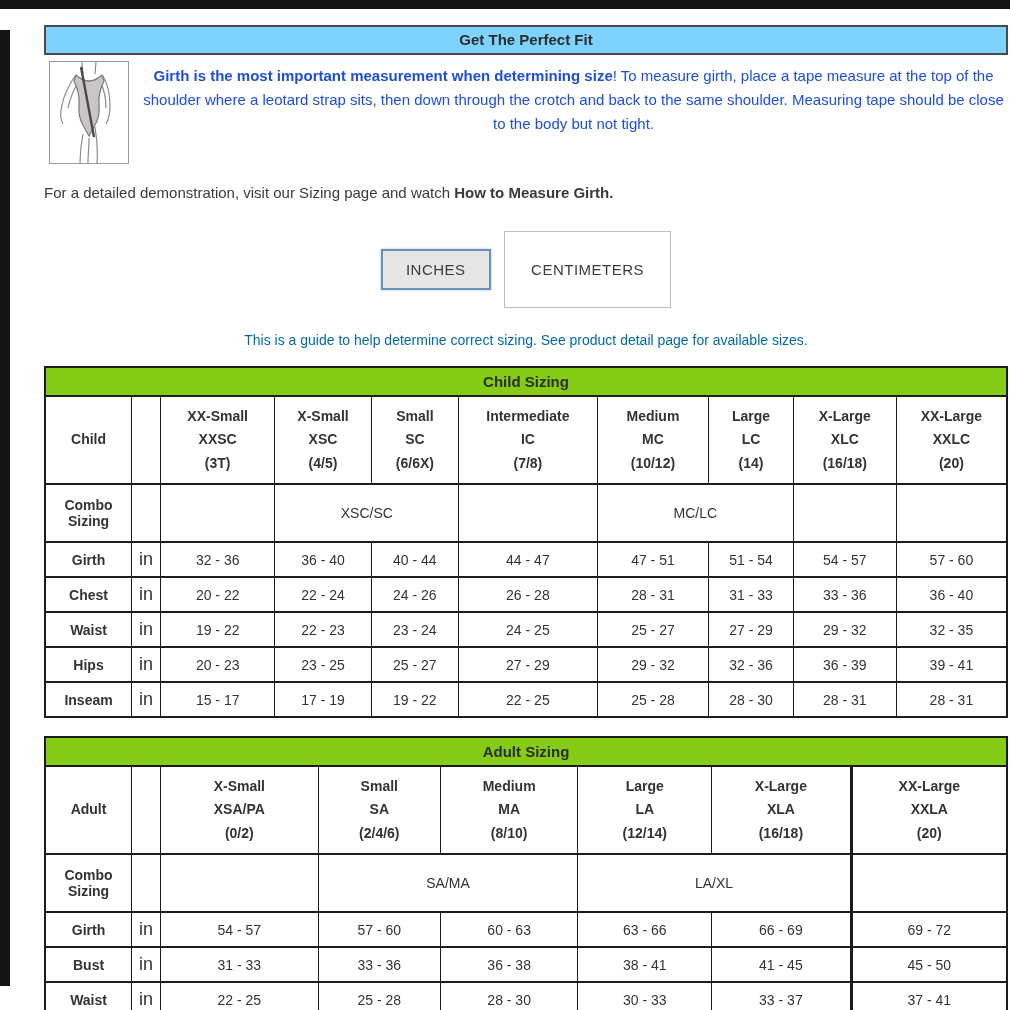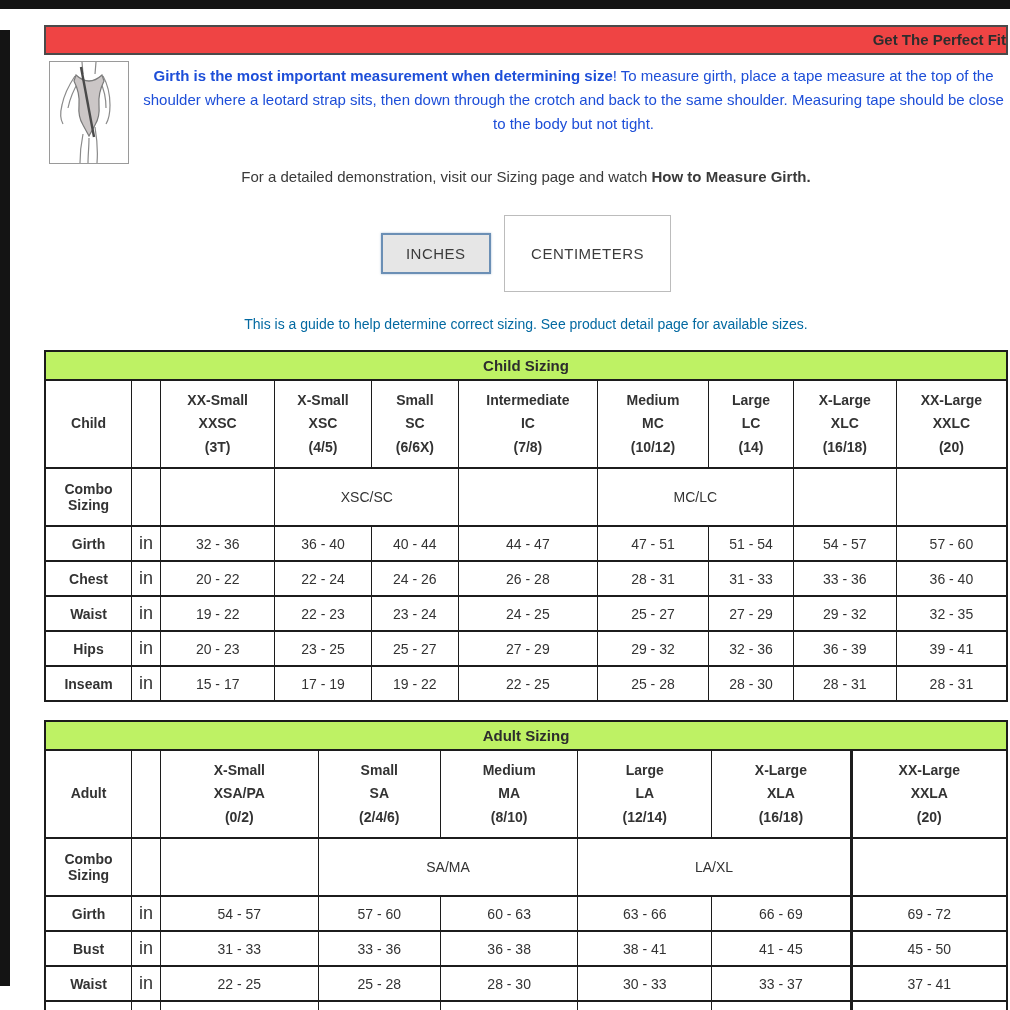--- a/index.html
+++ b/index.html
@@ -6,33 +6,33 @@
   body{
     width:1010px;height:1010px;position:relative;background:#fff;
     font-family:"Liberation Sans", sans-serif;color:#3a3a3a;overflow:hidden;
   }
   .top-black-bar{position:absolute;top:0;left:0;width:1010px;height:9px;background:#141414;}
   .left-black-bar{position:absolute;top:30px;left:0;width:10px;height:956px;background:#141414;}
 
   .content{position:absolute;left:44px;top:25px;width:964px;}
 
   .title-bar{
-    background:#ef4444;border:2px solid #4a4a4a;height:26px;line-height:26px;
-    text-align:right;font-weight:bold;font-size:15px;color:#2d2d2d;
+    background:#7dd3fc;border:2px solid #4a4a4a;height:26px;line-height:26px;
+    text-align:center;font-weight:bold;font-size:15px;color:#2d2d2d;
   }
 
   .intro-section{margin-top:6px;overflow:hidden;}
   .figure-frame{
     float:left;width:78px;height:101px;border:1px solid #9a9a9a;background:#fff;
     margin-left:5px;margin-right:10px;
   }
   .intro-text{
     text-align:center;font-size:15px;line-height:24px;margin:3px 0 0 0;color:#1d4ed8;
   }
-  .demo-line{text-align:center;font-size:15px;margin:4px 0 0 0;color:#3a3a3a;}
+  .demo-line{text-align:left;font-size:15px;margin:20px 0 0 0;color:#3a3a3a;}
 
   .toggle-row{text-align:center;margin-top:30px;}
   .btn{
     font-family:"Liberation Sans", sans-serif;font-size:15px;color:#3c3c3c;
     cursor:pointer;vertical-align:middle;letter-spacing:.5px;
   }
   .btn-inches{
     background:#e6e6e6;border:2px solid #6b8fb5;padding:10px 23px;
     box-shadow:0 0 2px rgba(107,143,181,.6);
   }
@@ -42,21 +42,21 @@
 
   .tbl-mount{margin-top:18px;}
   table.size-table{
     width:100%;border-collapse:collapse;table-layout:fixed;
     border:2px solid #1c1c1c;font-size:14px;color:#333;
   }
   table.size-table td, table.size-table th{
     border:1px solid #1c1c1c;border-top-width:2px;border-bottom-width:2px;
     text-align:center;vertical-align:middle;padding:2px;overflow:hidden;
   }
-  td.tbl-title{background:#bef264;font-weight:bold;font-size:15px;height:23px;color:#2d2d2d;}
+  td.tbl-title{background:#84cc16;font-weight:bold;font-size:15px;height:23px;color:#2d2d2d;}
   tr.hdr-row th{font-weight:bold;height:82px;line-height:1.65;font-size:14px;}
   tr.combo-row td{height:52px;}
   tr.data-row td{height:29px;}
   .row-label{font-weight:bold;}
   td.unit-cell{font-size:18px;}
   .thick-left{border-left-width:3px !important;}
 </style>
 </head>
 <body>
 

